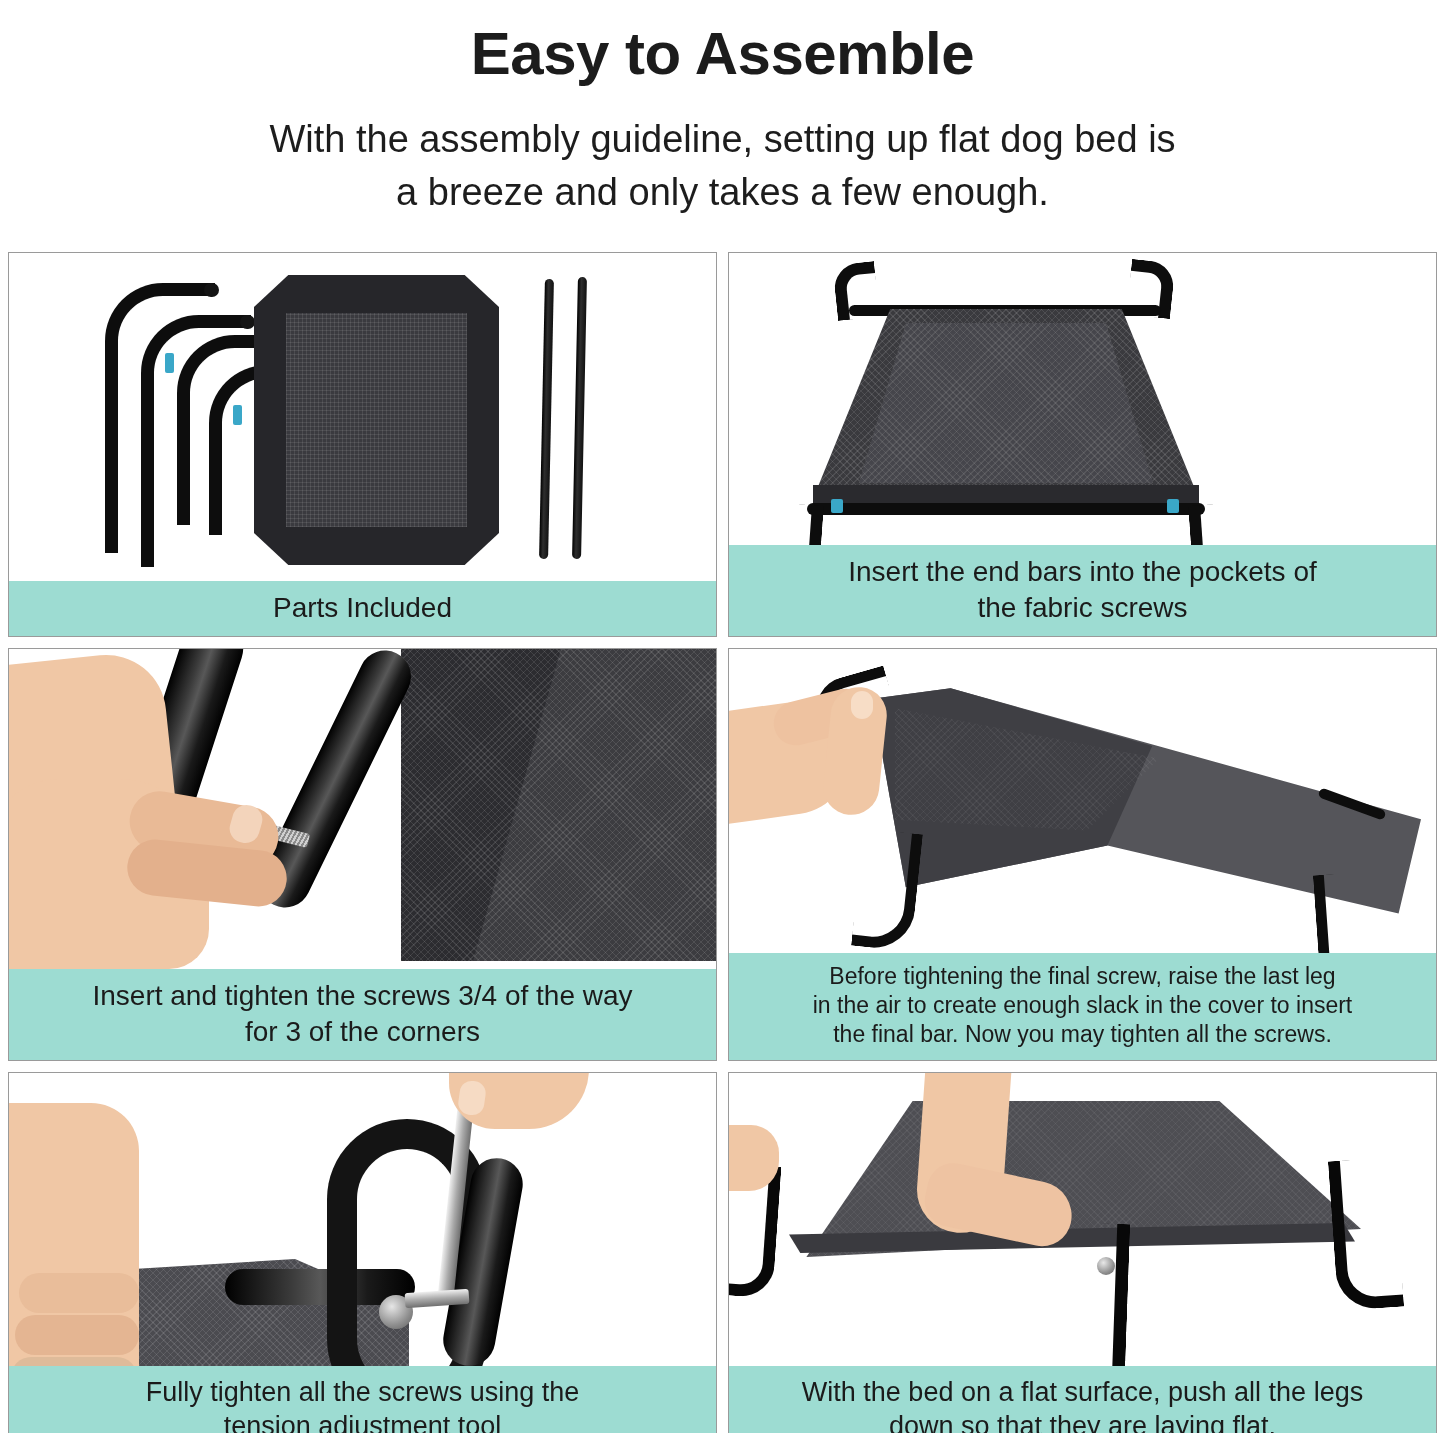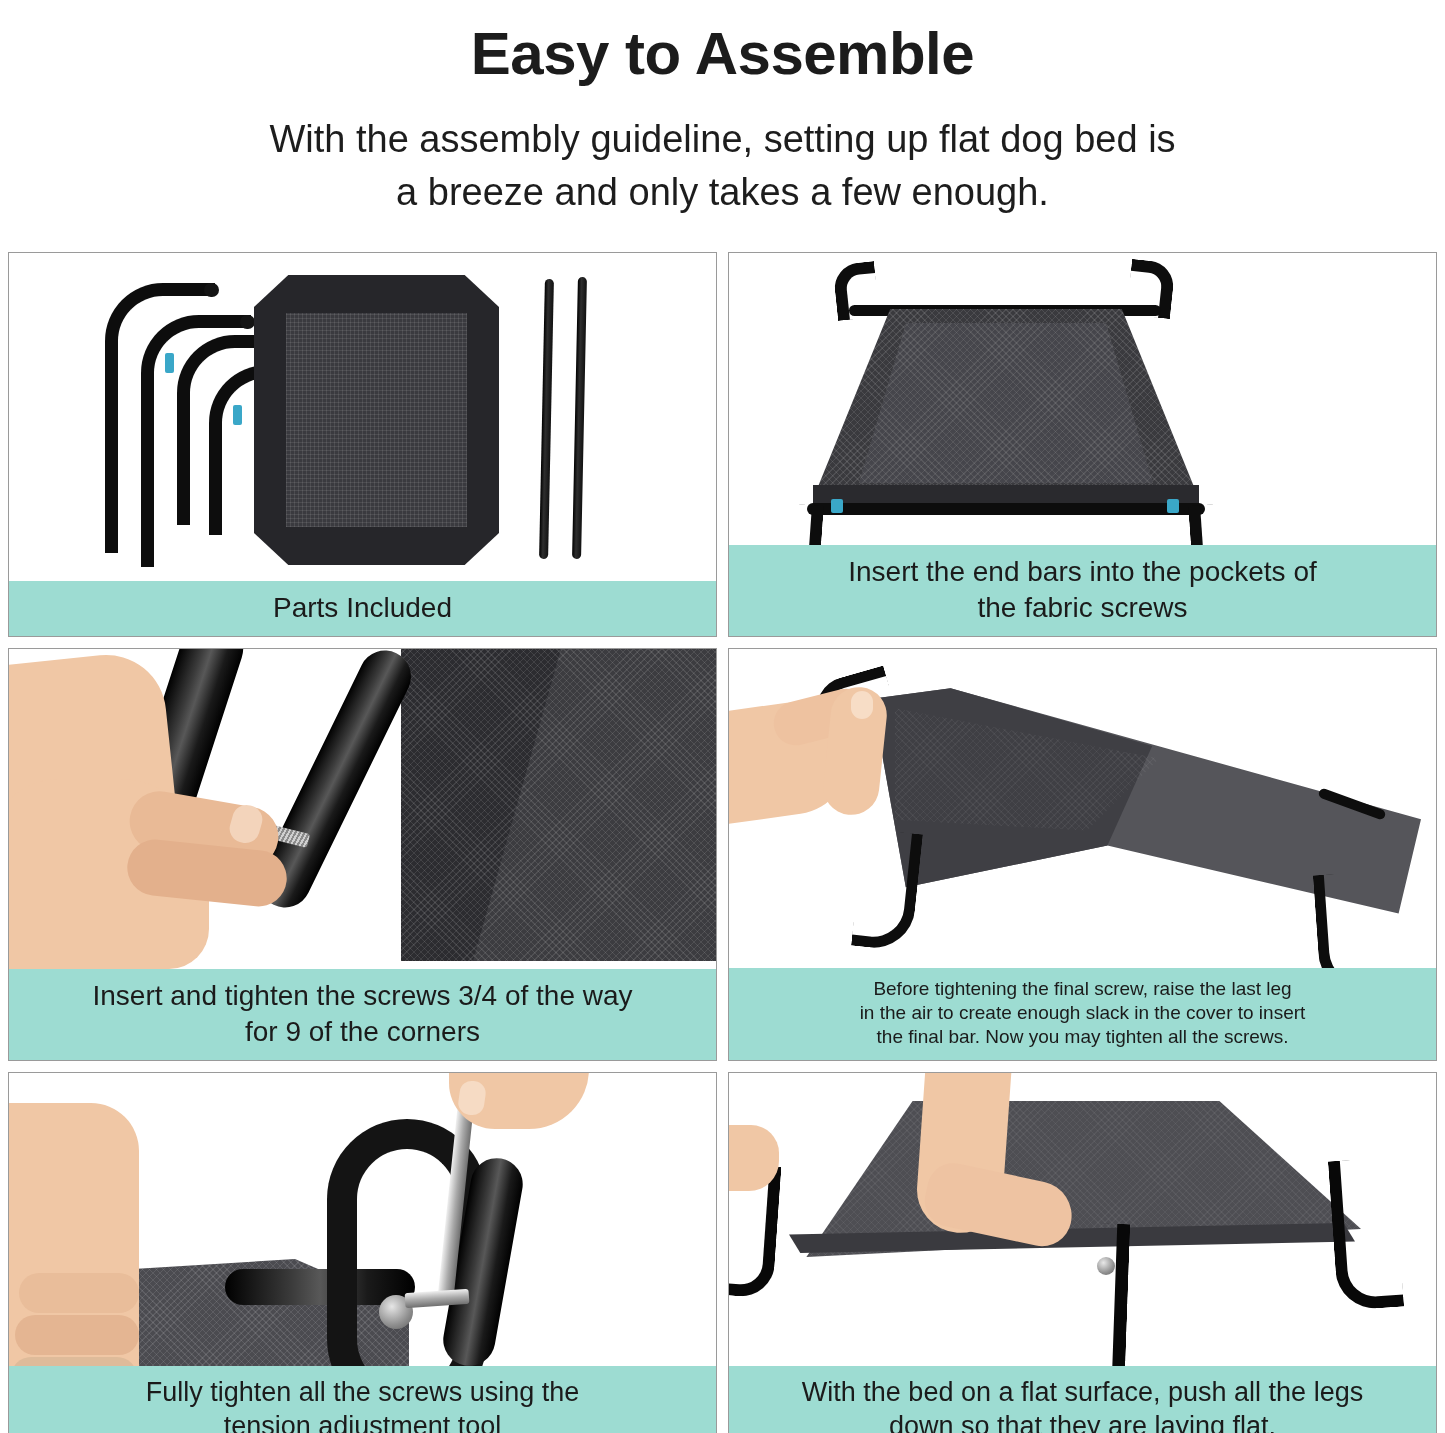--- a/index.html
+++ b/index.html
@@ -66,21 +66,21 @@
   .caption {
     background: #9ddcd2;
     color: #1b1b1b;
     text-align: center;
     font-size: 28px;
     line-height: 1.26;
     padding: 9px 14px 11px;
     flex: 0 0 auto;
     z-index: 5;
   }
-  .caption.tall   { font-size: 19px; }
+  .caption.tall   { font-size: 23px; }
   .caption.small  { font-size: 27px; }
 
   
 
   
   .leg {
     position: absolute;
     border: 0 solid #0d0d0d;
     border-left-width: 13px;
     border-top-width: 13px;
@@ -235,21 +235,21 @@
         <div class="metal" style="left:250px;top:188px;width:14px;height:18px;border-radius:4px;transform:rotate(14deg);"></div>
 
         <div class="skin skin-l" style="left:-40px;top:10px;width:200px;height:170px;border-radius:0 60px 18px 0;transform:rotate(-6deg);"></div>
         <div class="skin skin-l" style="left:-20px;top:130px;width:220px;height:190px;border-radius:70px 90px 40px 10px;"></div>
         <div class="skin" style="left:120px;top:150px;width:150px;height:60px;border-radius:34px;transform:rotate(10deg);background:#e9ba96;"></div>
         <div class="skin" style="left:118px;top:196px;width:160px;height:56px;border-radius:32px;transform:rotate(6deg);background:#e3b08c;"></div>
         <div style="position:absolute;left:222px;top:156px;width:30px;height:38px;background:#f3d4bb;border-radius:14px;transform:rotate(16deg);"></div>
       </div>
       <div class="caption">
         <div>Insert and tighten the screws 3/4 of the way</div>
-        <div>for 9 of the corners</div>
+        <div>for 3 of the corners</div>
       </div>
     </div>
 
     <div class="panel">
       <div class="panel-art">
 
         <div style="position:absolute;left:132px;top:34px;width:560px;height:262px;background:#55555a;
                     clip-path:polygon(2% 6%, 16% 2%, 100% 52%, 96% 88%, 44% 62%, 8% 78%);"></div>
         <div style="position:absolute;left:132px;top:34px;width:560px;height:262px;background:#3f3f44;
                     clip-path:polygon(2% 6%, 16% 2%, 52% 24%, 44% 62%, 8% 78%);"></div>

